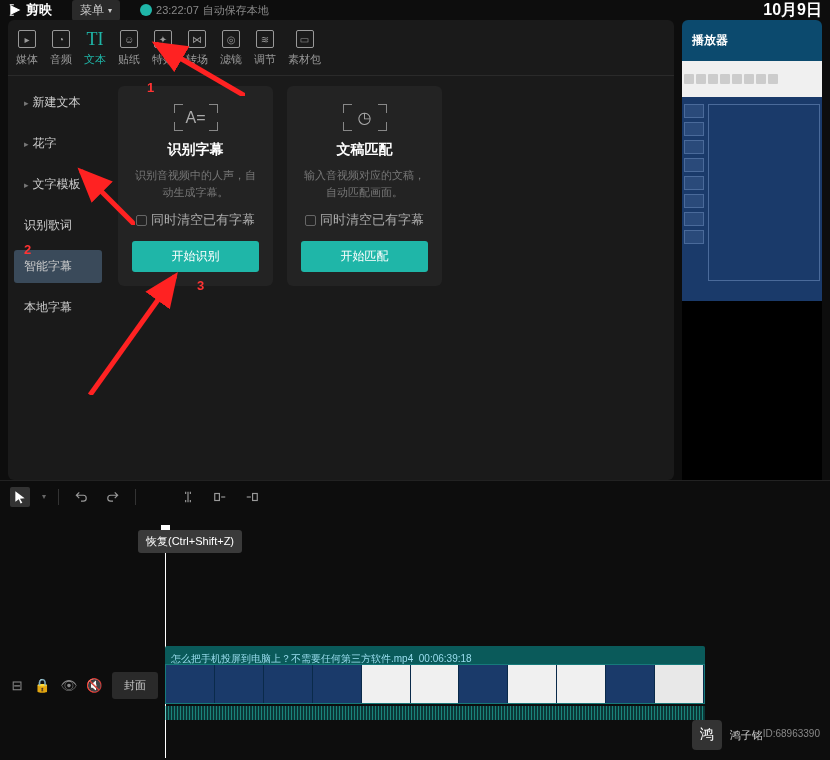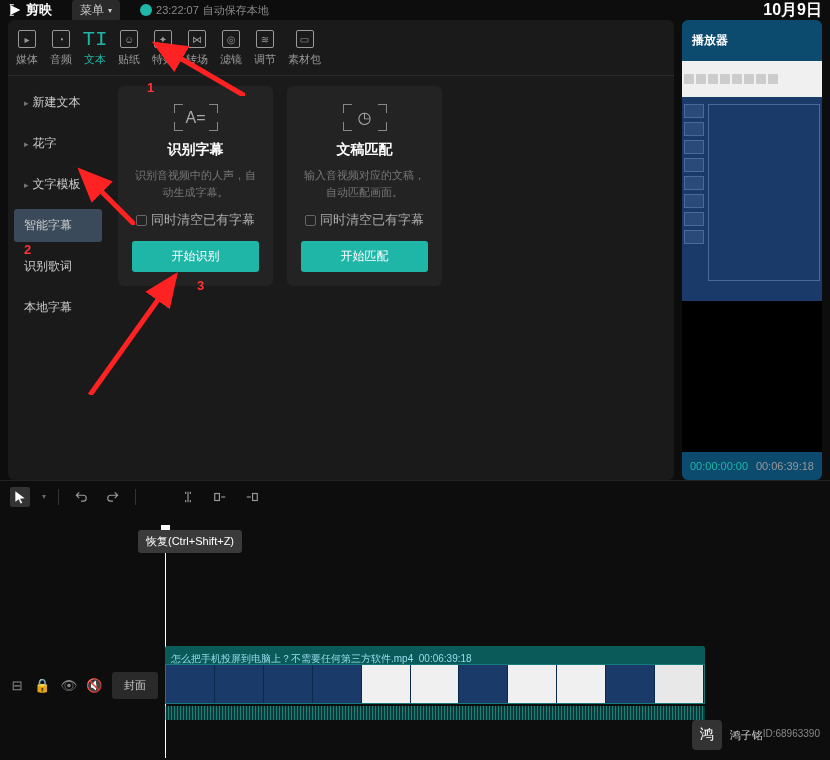--- a/index.html
+++ b/index.html
@@ -121,21 +121,21 @@
     <div class="tab-nav">
       <div class="tab-item">
           <span class="tab-icon">▸</span>
           <span>媒体</span>
         </div>
       <div class="tab-item">
           <span class="tab-icon">◔</span>
           <span>音频</span>
         </div>
       <div class="tab-item active">
-          <span class="tab-icon" style="border:none;font-family:Liberation Mono, monospace;font-size:21px">TI</span>
+          <span class="tab-icon" style="border:none;font-family:Liberation Serif, serif;font-size:18px">TI</span>
           <span>文本</span>
         </div>
       <div class="tab-item">
           <span class="tab-icon">☺</span>
           <span>贴纸</span>
         </div>
       <div class="tab-item">
           <span class="tab-icon">✦</span>
           <span>特效</span>
         </div>
@@ -163,25 +163,25 @@
             <span>新建文本</span>
           </div>
         <div class="sidebar-item">
             <span class="arrow">▸</span>
             <span>花字</span>
           </div>
         <div class="sidebar-item">
             <span class="arrow">▸</span>
             <span>文字模板</span>
           </div>
+        <div class="sidebar-item">
+            <span>识别歌词</span>
+          </div>
         <div class="sidebar-item active">
             <span>智能字幕</span>
-          </div>
-        <div class="sidebar-item">
-            <span>识别歌词</span>
           </div>
         <div class="sidebar-item">
             <span>本地字幕</span>
           </div>
       </div>
       <div class="content">
         <div class="card">
           <div class="card-icon">
               <div class="card-icon-frame"><span></span></div>
               <span class="card-icon-inner">A=</span>
@@ -230,24 +230,20 @@
             <div></div>
             <div></div>
             <div></div>
             <div></div>
             <div></div>
             <div></div>
           </div>
         <div class="preview-main"></div>
       </div>
     </div>
-    <div class="player-time">
-      <span class="time-cur">00:00:00:00</span>
-      <span class="time-dur">00:06:39:18</span>
-    </div>
   </div>
 </div>
 
 <div class="toolbar">
   <button class="tool-btn active">
       <svg width="14" height="14" viewBox="0 0 24 24" fill="currentColor">
         <path d="M4 2 L20 14 L12 15 L16 22 L13 23 L10 16 L4 20 Z"></path>
       </svg>
     </button>
   <span style="font-size:8px;color:#666">▾</span>

